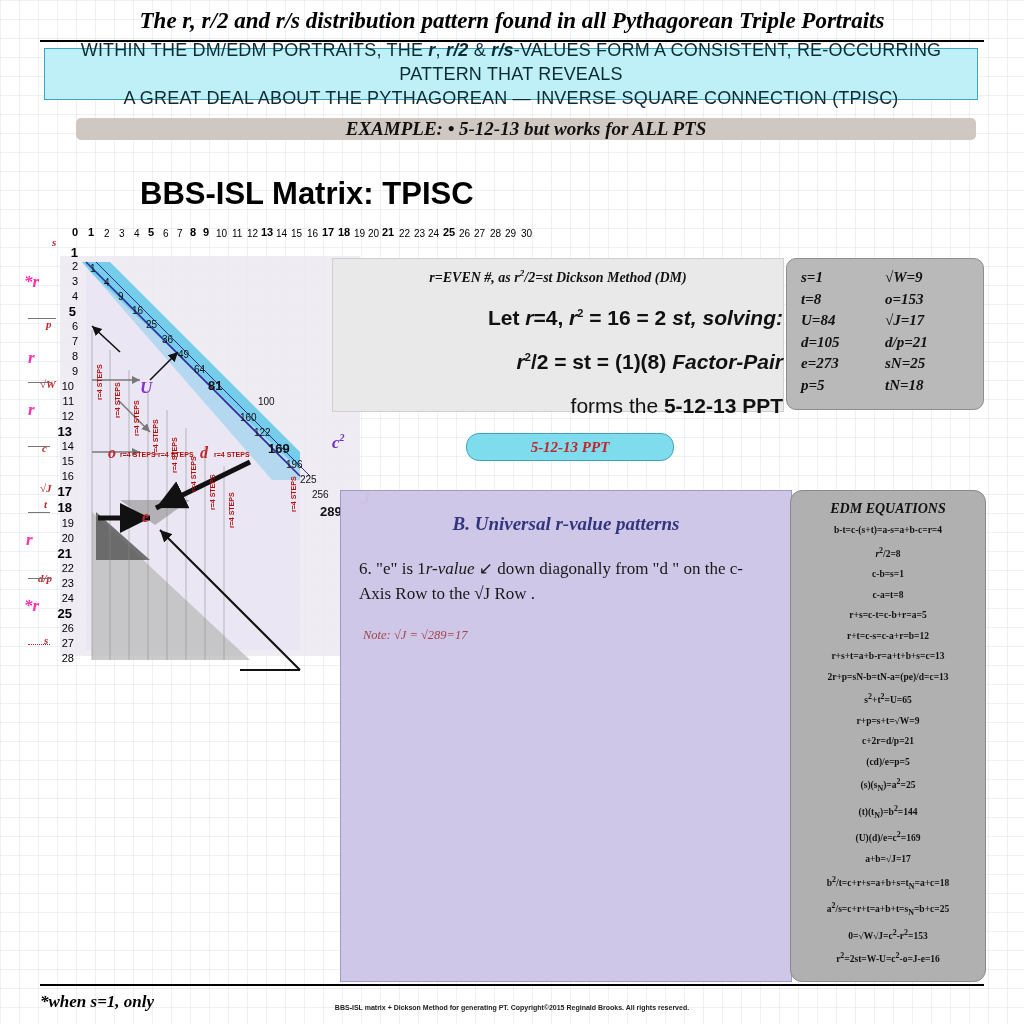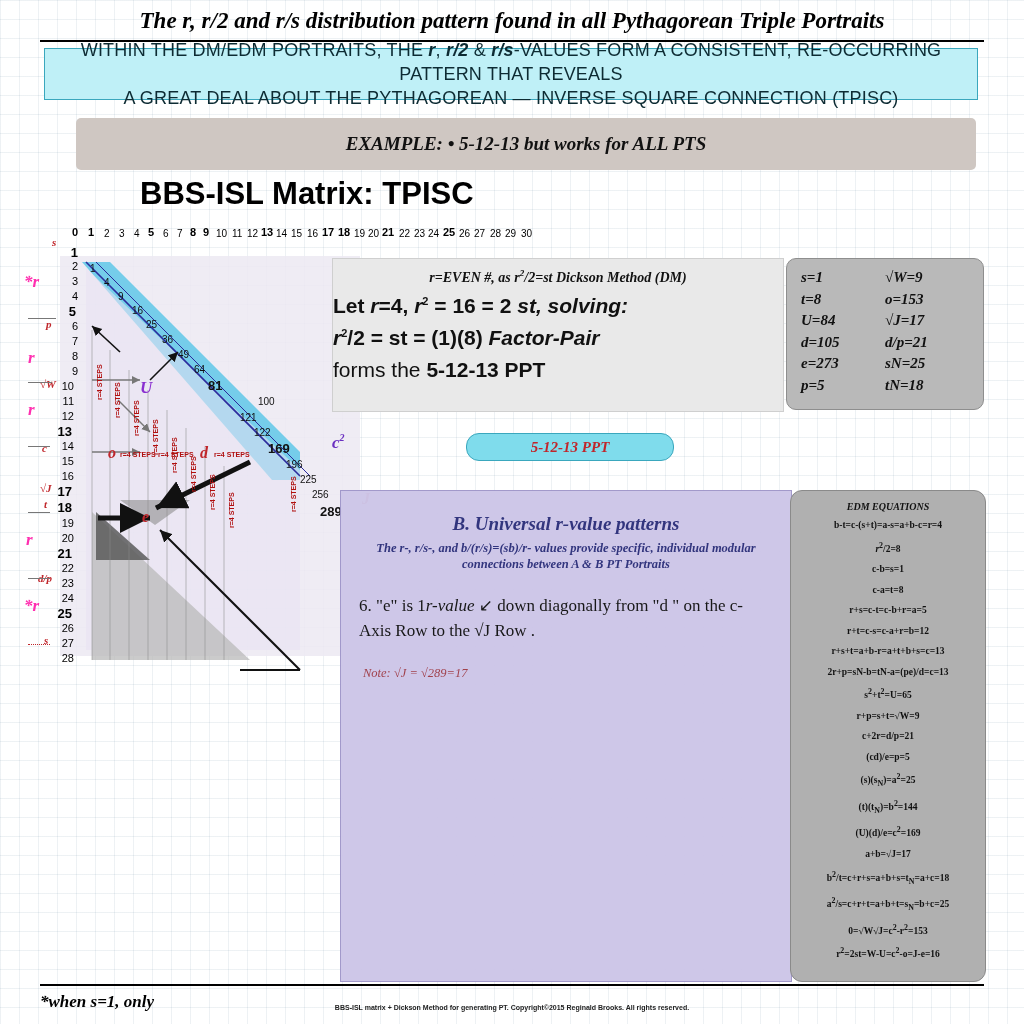--- a/index.html
+++ b/index.html
@@ -31,21 +31,21 @@
     left:44px;top:48px;width:932px;height:50px;
     background:#bff0f7;border:1px solid #3aa7bd;
     display:flex;align-items:center;justify-content:center;text-align:center;
   }
   #subtitle-box p{
     margin:0;font-family:"Liberation Sans", sans-serif;
     font-size:18px;letter-spacing:.2px;color:#0d2b33;line-height:1.35;
   }
   #subtitle-box b{font-weight:bold;font-style:italic;}
   #example-box{
-    left:76px;top:118px;width:900px;height:52px;border-radius:5px;
+    left:76px;top:118px;width:900px;height:22px;border-radius:5px;
     background:#cfc7c2;display:flex;align-items:center;justify-content:center;
   }
   #example-box span{
     font-family:"Liberation Serif", serif;font-style:italic;font-weight:bold;font-size:19px;color:#111;
   }
   #matrix-title{
     left:140px;top:176px;
     font-family:"Liberation Sans", sans-serif;font-weight:bold;font-size:31px;color:#000;
   }
 
@@ -69,21 +69,21 @@
   
   #dm-panel{
     left:332px;top:258px;width:450px;height:152px;
     background:#e9e9e9;border:1px solid #cfcfcf;
   }
   #dm-panel .dmhead{
     font-family:"Liberation Serif",serif;font-style:italic;font-weight:bold;
     font-size:14px;text-align:center;margin:9px 0 6px;
   }
   #dm-panel .line{
-    font-family:"Liberation Sans",sans-serif;font-size:21px;text-align:left;margin:8px 0;
+    font-family:"Liberation Sans",sans-serif;font-size:21px;text-align:right;margin:20px 0;
   }
   #dm-panel .line b{font-weight:bold;}
   #dm-panel .line i{font-style:italic;font-weight:bold;}
 
   #vals-panel{
     left:786px;top:258px;width:198px;height:152px;border-radius:10px;
     background:#b9b9b9;border:1px solid #8e8e8e;
     font-family:"Liberation Serif",serif;font-style:italic;font-weight:bold;font-size:15px;
     padding:10px 0 0 0;box-sizing:border-box;
   }
@@ -123,21 +123,21 @@
     font-size:12.5px;color:#9e3b46;
   }
 
   
   #edm-panel{
     left:790px;top:490px;width:194px;height:490px;border-radius:12px;
     background:#b0b0b0;border:1px solid #8a8a8a;
     text-align:center;overflow:hidden;
   }
   #edm-title{
-    margin:10px 0 8px;font-family:"Liberation Serif",serif;font-weight:bold;font-style:italic;font-size:10px;color:#111;
+    margin:10px 0 8px;font-family:"Liberation Serif",serif;font-weight:bold;font-style:italic;font-size:14px;color:#111;
   }
   .edmeq{font-family:"Liberation Serif",serif;font-weight:bold;font-size:9.5px;color:#111;margin:0 0 10.5px;}
 
   
   #footer-note{
     left:40px;top:992px;font-family:"Liberation Serif",serif;font-style:italic;font-weight:bold;font-size:17px;color:#000;
   }
   #copyright{
     left:0;top:1004px;width:1024px;text-align:center;font-size:7px;font-weight:bold;color:#222;
   }
@@ -282,21 +282,21 @@
 <div class="diagval" style="left:90px;top:263px;">1</div>
 <div class="diagval" style="left:104px;top:277px;">4</div>
 <div class="diagval" style="left:118px;top:291px;">9</div>
 <div class="diagval" style="left:132px;top:305px;">16</div>
 <div class="diagval" style="left:146px;top:319px;">25</div>
 <div class="diagval" style="left:162px;top:334px;">36</div>
 <div class="diagval" style="left:178px;top:349px;">49</div>
 <div class="diagval" style="left:194px;top:364px;">64</div>
 <div class="diagval b" style="left:208px;top:378px;">81</div>
 <div class="diagval" style="left:226px;top:396px;padding-left:32px;">100</div>
-<div class="diagval" style="left:240px;top:412px;">121</div>
+<div class="diagval" style="left:240px;top:412px;">160</div>
 <div class="diagval" style="left:254px;top:427px;">122</div>
 <div class="diagval b" style="left:268px;top:441px;">169</div>
 <div class="diagval" style="left:286px;top:459px;">196</div>
 <div class="diagval" style="left:300px;top:474px;">225</div>
 <div class="diagval" style="left:312px;top:489px;">256</div>
 <div class="diagval b" style="left:320px;top:504px;">289</div>
 
 <div class="abs axislabel" style="left:140px;top:378px;font-size:17px;color:#8a2fd0;">U</div>
 <div class="abs axislabel" style="left:108px;top:444px;font-size:16px;color:#c0262b;">o</div>
 <div class="abs axislabel" style="left:200px;top:444px;font-size:16px;color:#c0262b;">d</div>
@@ -377,21 +377,20 @@
   <div class="vrow">
       <span>p=5</span>
       <span>tN=18</span>
     </div>
 </div>
 
 <div class="abs" id="ppt-pill">5-12-13 PPT</div>
 
 <div class="abs" id="b-panel">
   <div id="b-title">B. Universal r-value patterns</div>
-  <div id="b-sub">The r-, r/s-, and b/(r/s)=(sb)/r- values provide specific, individual modular connections between A &amp; B PT Portraits</div>
   <div id="b-item">
     <span>6.</span>
     <span>"e" is 1</span><i>r-value</i><span> ↙ down diagonally from "d " on the c-Axis Row to the √J Row .</span>
   </div>
   <div id="b-note">Note: √J = √289=17</div>
 </div>
 
 <div class="abs" id="edm-panel">
   <div id="edm-title">EDM EQUATIONS</div>
   <div class="edmeq">b-t=c-(s+t)=a-s=a+b-c=r=4</div>

